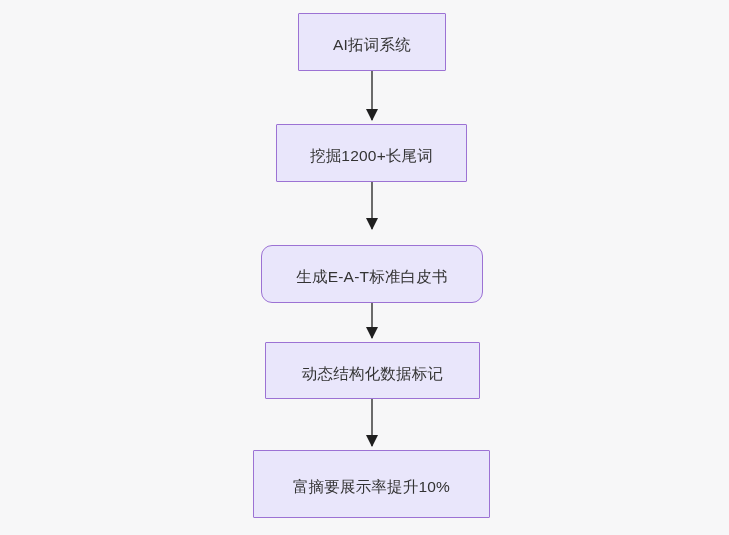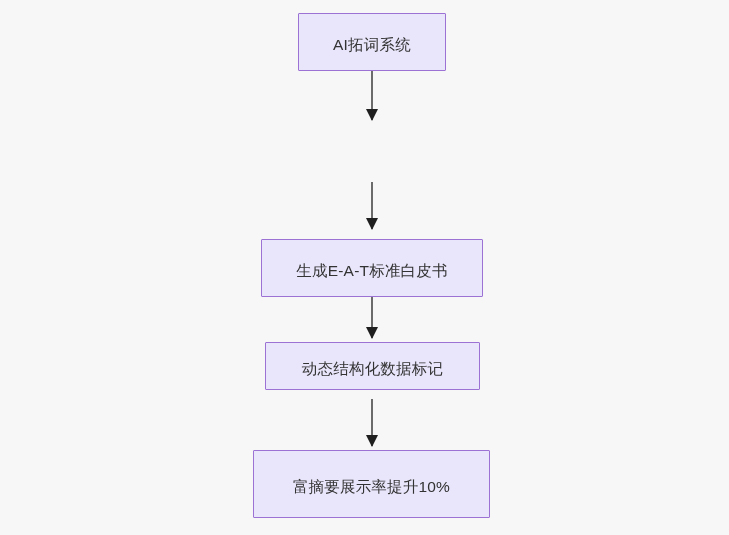--- a/index.html
+++ b/index.html
@@ -41,22 +41,22 @@
     letter-spacing: 0.2px;
     white-space: nowrap;
   }
   .node-label {
     display: block;
     margin-top: 7px;
   }
   
   .node-1 { left: 298px; top: 13px;  width: 148px; height: 58px; }
   .node-2 { left: 276px; top: 124px; width: 191px; height: 58px; }
-  .node-3 { left: 261px; top: 239px; width: 222px; height: 58px; }
-  .node-4 { left: 265px; top: 342px; width: 215px; height: 48px; align-items: center; }
+  .node-3 { left: 261px; top: 245px; width: 222px; height: 58px; border-radius: 11px; }
+  .node-4 { left: 265px; top: 342px; width: 215px; height: 57px; align-items: center; }
   .node-5 { left: 253px; top: 450px; width: 237px; height: 68px; }
 </style>
 </head>
 <body>
 
 <div id="flow-canvas">
 
   <svg class="edge-layer" width="729" height="535" viewBox="0 0 729 535">
     <defs>
       <marker id="arrow" viewBox="0 0 10 10" refX="9.2" refY="5" markerWidth="6" markerHeight="6" orient="auto-start-reverse">
@@ -66,20 +66,23 @@
     <line x1="372" y1="71" x2="372" y2="120" stroke="#6b6b6b" stroke-width="2" marker-end="url(#arrow)"></line>
     <line x1="372" y1="182" x2="372" y2="229" stroke="#6b6b6b" stroke-width="2" marker-end="url(#arrow)"></line>
     <line x1="372" y1="291" x2="372" y2="338" stroke="#6b6b6b" stroke-width="2" marker-end="url(#arrow)"></line>
     <line x1="372" y1="399" x2="372" y2="446" stroke="#6b6b6b" stroke-width="2" marker-end="url(#arrow)"></line>
   </svg>
 
   <div class="node node-1">
     <span class="node-label">AI拓词系统</span>
   </div>
 
+  <div class="node node-2">
+    <span class="node-label">挖掘1200+长尾词</span>
+  </div>
 
   <div class="node node-3">
     <span class="node-label">生成E-A-T标准白皮书</span>
   </div>
 
   <div class="node node-4">
     <span class="node-label">动态结构化数据标记</span>
   </div>
 
   <div class="node node-5">

